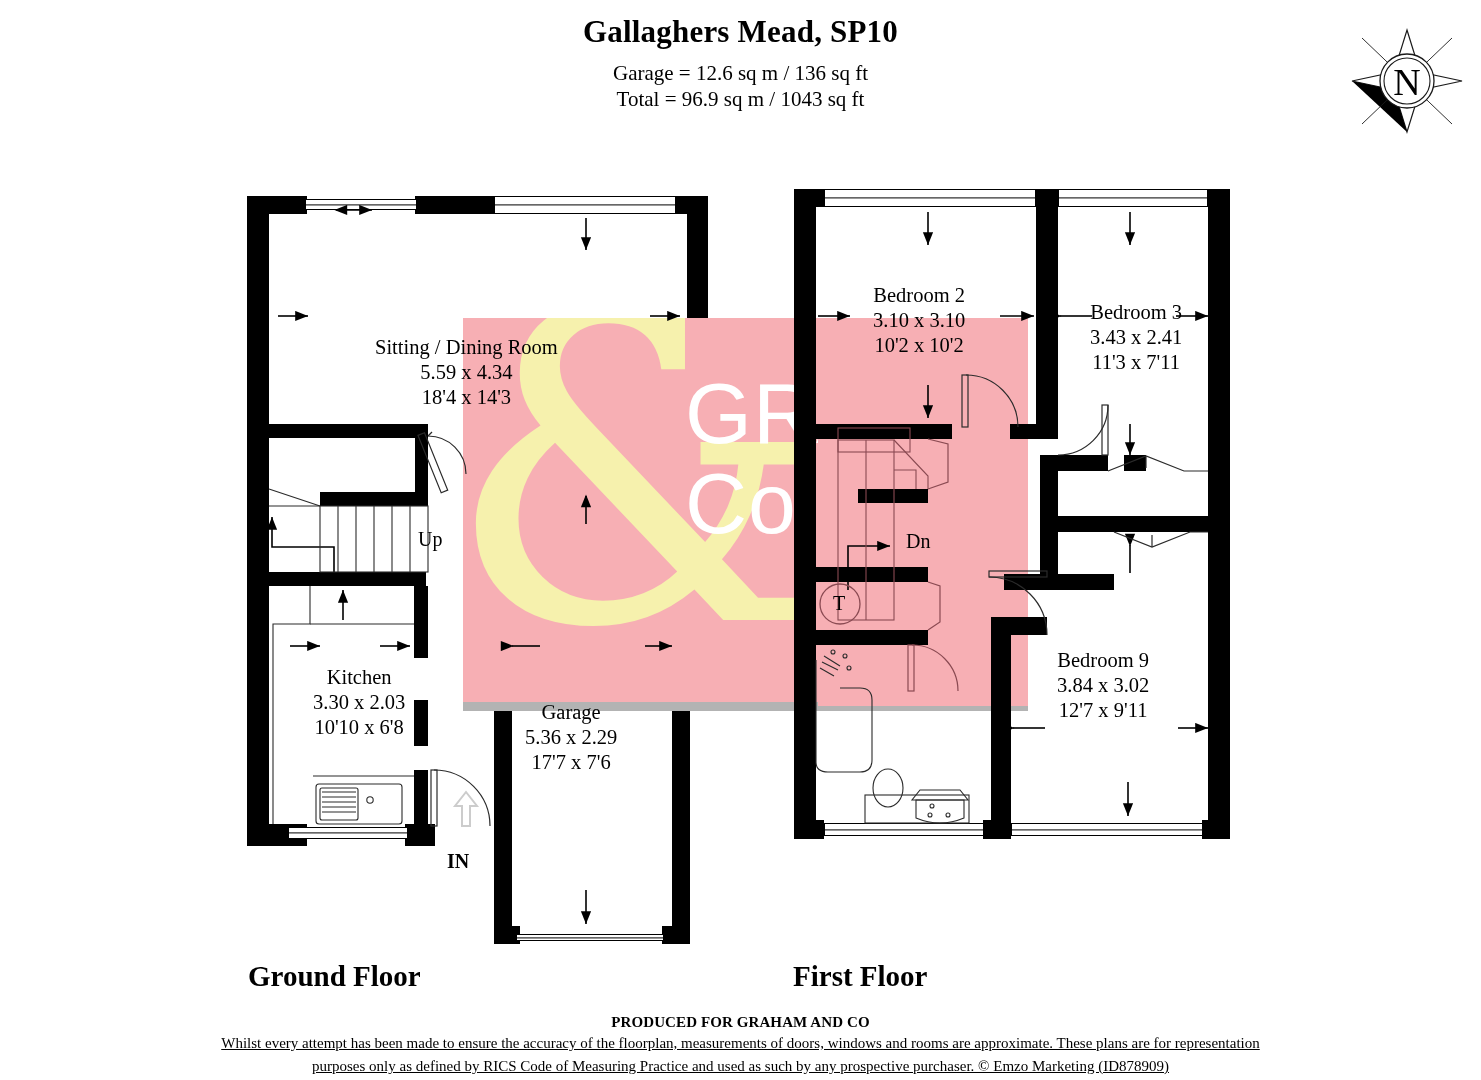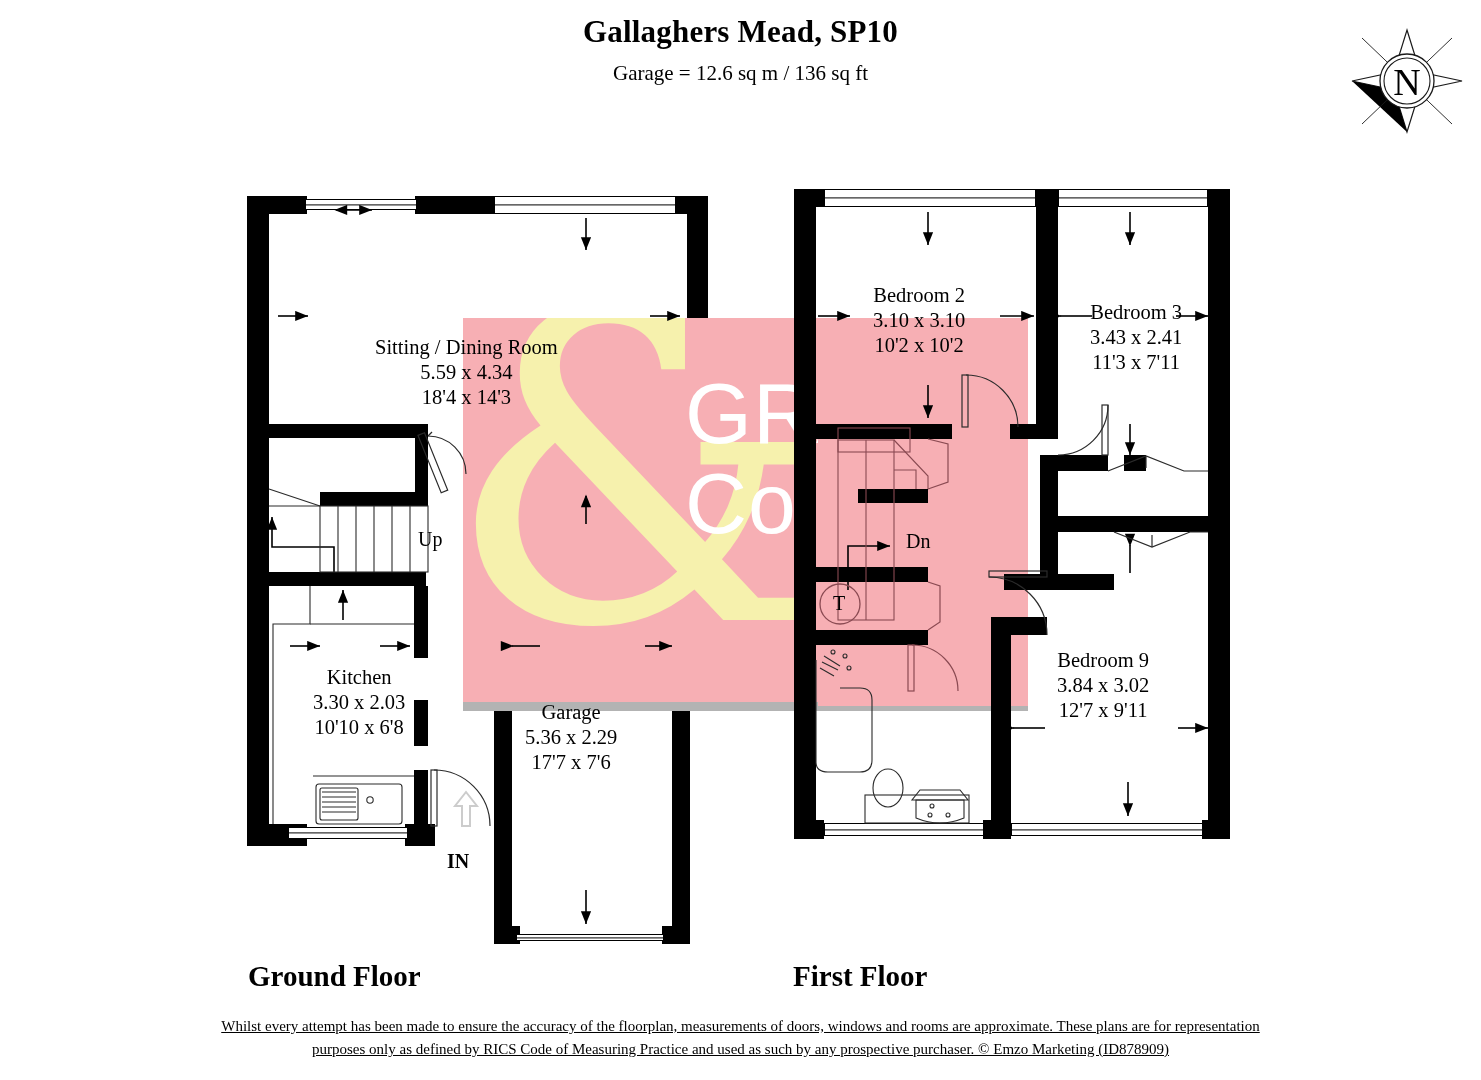--- a/index.html
+++ b/index.html
@@ -57,20 +57,21 @@
   .wm-shadowL{position:absolute;left:463px;top:318px;width:9px;height:392px;background:#b3b3b3;}
 </style>
 </head>
 <body>
 
 <div id="stage">
 
   <div class="title">Gallaghers Mead, SP10</div>
   <div class="areas">
     <div>Garage = 12.6 sq m / 136 sq ft</div>
+    <div>Total = 96.9 sq m / 1043 sq ft</div>
   </div>
 
   <div class="compass">
     <svg viewBox="0 0 118 110" width="118" height="110">
       <polygon points="59,4 72,46 114,55 72,64 59,106 46,64 4,55 46,46" fill="none" stroke="#1a1a1a" stroke-width="1.2"></polygon>
       <polygon points="59,106 46,64 4,55" fill="#000000"></polygon>
       <line x1="14" y1="12" x2="104" y2="98" stroke="#1a1a1a" stroke-width="0.9"></line>
       <line x1="104" y1="12" x2="14" y2="98" stroke="#1a1a1a" stroke-width="0.9"></line>
       <circle cx="59" cy="55" r="27" fill="#ffffff" stroke="#1a1a1a" stroke-width="1.3"></circle>
       <circle cx="59" cy="55" r="23" fill="#ffffff" stroke="#1a1a1a" stroke-width="1.1"></circle>
@@ -337,17 +338,18 @@
 
   <div class="smalllbl" style="left:418px;top:528px;">Up</div>
   <div class="smalllbl" style="left:906px;top:530px;">Dn</div>
   <div class="smalllbl" style="left:447px;top:850px;font-weight:bold;">IN</div>
   <div class="smalllbl" style="left:833px;top:592px;">T</div>
 
   <div class="floorcap" id="cap-ground">Ground Floor</div>
   <div class="floorcap" id="cap-first">First Floor</div>
 
   <div class="footer">
+    <div class="f1">PRODUCED FOR GRAHAM AND CO</div>
     <div class="f2">Whilst every attempt has been made to ensure the accuracy of the floorplan, measurements of doors, windows and rooms are approximate. These plans are for representation</div>
     <div class="f2">purposes only as defined by RICS Code of Measuring Practice and used as such by any prospective purchaser. © Emzo Marketing (ID878909)</div>
   </div>
 
 </div>
 
 </body></html>

